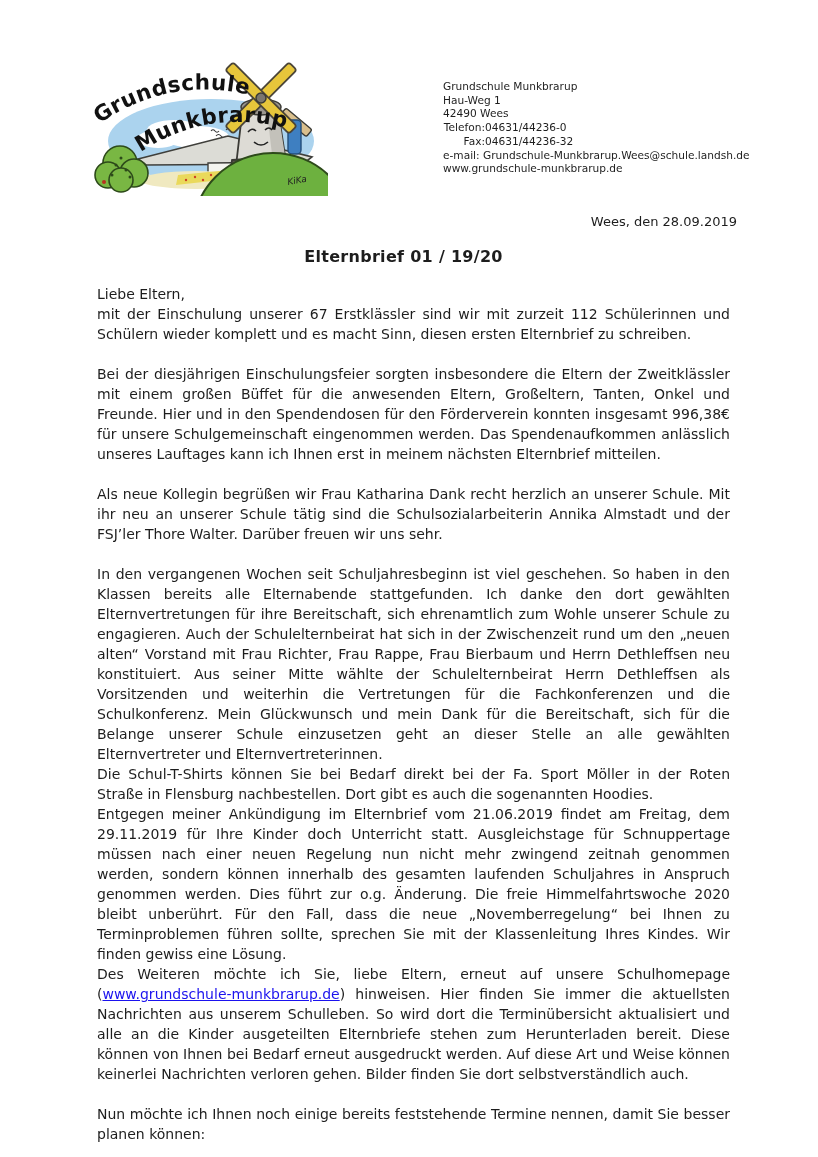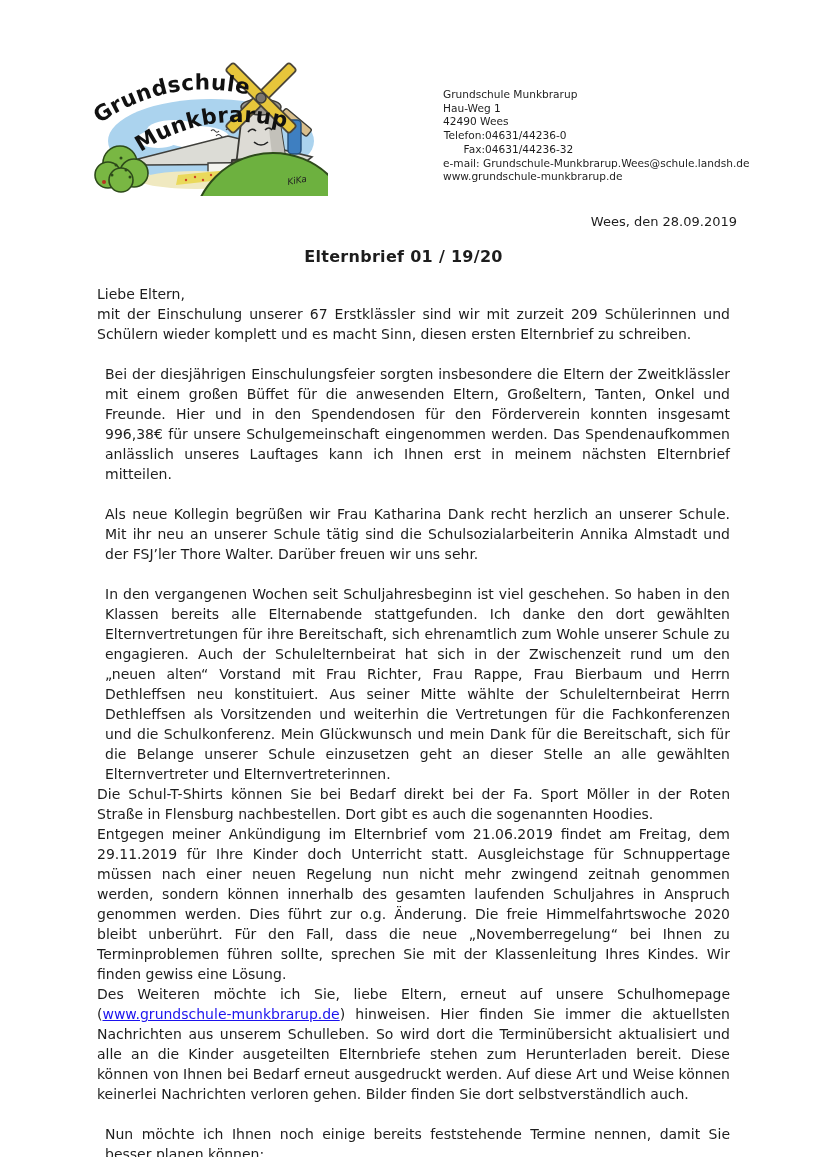--- a/index.html
+++ b/index.html
@@ -17,21 +17,21 @@
   .logo {
     position: absolute;
     left: 90px;
     top: 62px;
     width: 238px;
     height: 134px;
   }
   .sender {
     position: absolute;
     left: 443px;
-    top: 88px;
+    top: 80px;
     font-size: 10.6px;
     line-height: 13.7px;
     color: #1d1d1d;
     white-space: nowrap;
   }
   .sender .lbl { display: inline-block; width: 42px; text-align: right; }
 
   .date-line {
     position: absolute;
     top: 214px;
@@ -54,21 +54,21 @@
   .body {
     position: absolute;
     left: 97px;
     top: 284px;
     width: 633px;
     font-size: 14px;
     line-height: 20px;
     text-align: justify;
   }
   .body p { margin: 0; }
-  .body p.gap { margin-top: 20px; margin-left: 8px; }
+  .body p.gap { margin-top: 20px; }
   .salutation { text-align: left; }
 
   a.homepage-link, .homepage-link {
     color: #1b12ee;
     text-decoration: underline;
     cursor: pointer;
   }
 </style>
 </head>
 <body>
@@ -165,21 +165,21 @@
     <div><span>e-mail:</span> <span>Grundschule-Munkbrarup.Wees@schule.landsh.de</span></div>
     <div>www.grundschule-munkbrarup.de</div>
   </div>
 
   <div class="date-line">Wees, den 28.09.2019</div>
 
   <div class="letter-title">Elternbrief 01 / 19/20</div>
 
   <div class="body">
     <p class="salutation">Liebe Eltern,</p>
-    <p>mit der Einschulung unserer 67 Erstklässler sind wir mit zurzeit 209 Schülerinnen und Schülern wieder komplett und es macht Sinn, diesen ersten Elternbrief zu schreiben.</p>
+    <p>mit der Einschulung unserer 67 Erstklässler sind wir mit zurzeit 112 Schülerinnen und Schülern wieder komplett und es macht Sinn, diesen ersten Elternbrief zu schreiben.</p>
     <p class="gap">Bei der diesjährigen Einschulungsfeier sorgten insbesondere die Eltern der Zweitklässler mit einem großen Büffet für die anwesenden Eltern, Großeltern, Tanten, Onkel und Freunde. Hier und in den Spendendosen für den Förderverein konnten insgesamt 996,38€ für unsere Schulgemeinschaft eingenommen werden. Das Spendenaufkommen anlässlich unseres Lauftages kann ich Ihnen erst in meinem nächsten Elternbrief mitteilen.</p>
     <p class="gap">Als neue Kollegin begrüßen wir Frau Katharina Dank recht herzlich an unserer Schule. Mit ihr neu an unserer Schule tätig sind die Schulsozialarbeiterin Annika Almstadt und der FSJ’ler Thore Walter. Darüber freuen wir uns sehr.</p>
     <p class="gap">In den vergangenen Wochen seit Schuljahresbeginn ist viel geschehen. So haben in den Klassen bereits alle Elternabende stattgefunden. Ich danke den dort gewählten Elternvertretungen für ihre Bereitschaft, sich ehrenamtlich zum Wohle unserer Schule zu engagieren. Auch der Schulelternbeirat hat sich in der Zwischenzeit rund um den „neuen alten“ Vorstand mit Frau Richter, Frau Rappe, Frau Bierbaum und Herrn Dethleffsen neu konstituiert. Aus seiner Mitte wählte der Schulelternbeirat Herrn Dethleffsen als Vorsitzenden und weiterhin die Vertretungen für die Fachkonferenzen und die Schulkonferenz. Mein Glückwunsch und mein Dank für die Bereitschaft, sich für die Belange unserer Schule einzusetzen geht an dieser Stelle an alle gewählten Elternvertreter und Elternvertreterinnen.</p>
     <p>Die Schul-T-Shirts können Sie bei Bedarf direkt bei der Fa. Sport Möller in der Roten Straße in Flensburg nachbestellen. Dort gibt es auch die sogenannten Hoodies.</p>
     <p>Entgegen meiner Ankündigung im Elternbrief vom 21.06.2019 findet am Freitag, dem 29.11.2019 für Ihre Kinder doch Unterricht statt. Ausgleichstage für Schnuppertage müssen nach einer neuen Regelung nun nicht mehr zwingend zeitnah genommen werden, sondern können innerhalb des gesamten laufenden Schuljahres in Anspruch genommen werden. Dies führt zur o.g. Änderung. Die freie Himmelfahrtswoche 2020 bleibt unberührt. Für den Fall, dass die neue „Novemberregelung“ bei Ihnen zu Terminproblemen führen sollte, sprechen Sie mit der Klassenleitung Ihres Kindes. Wir finden gewiss eine Lösung.</p>
     <p><span>Des Weiteren möchte ich Sie, liebe Eltern, erneut auf unsere Schulhomepage (</span><a class="homepage-link">www.grundschule-munkbrarup.de</a><span>) hinweisen. Hier finden Sie immer die aktuellsten Nachrichten aus unserem Schulleben. So wird dort die Terminübersicht aktualisiert und alle an die Kinder ausgeteilten Elternbriefe stehen zum Herunterladen bereit. Diese können von Ihnen bei Bedarf erneut ausgedruckt werden. Auf diese Art und Weise können keinerlei Nachrichten verloren gehen. Bilder finden Sie dort selbstverständlich auch.</span></p>
     <p class="gap">Nun möchte ich Ihnen noch einige bereits feststehende Termine nennen, damit Sie besser planen können:</p>
   </div>
 
 </div>

